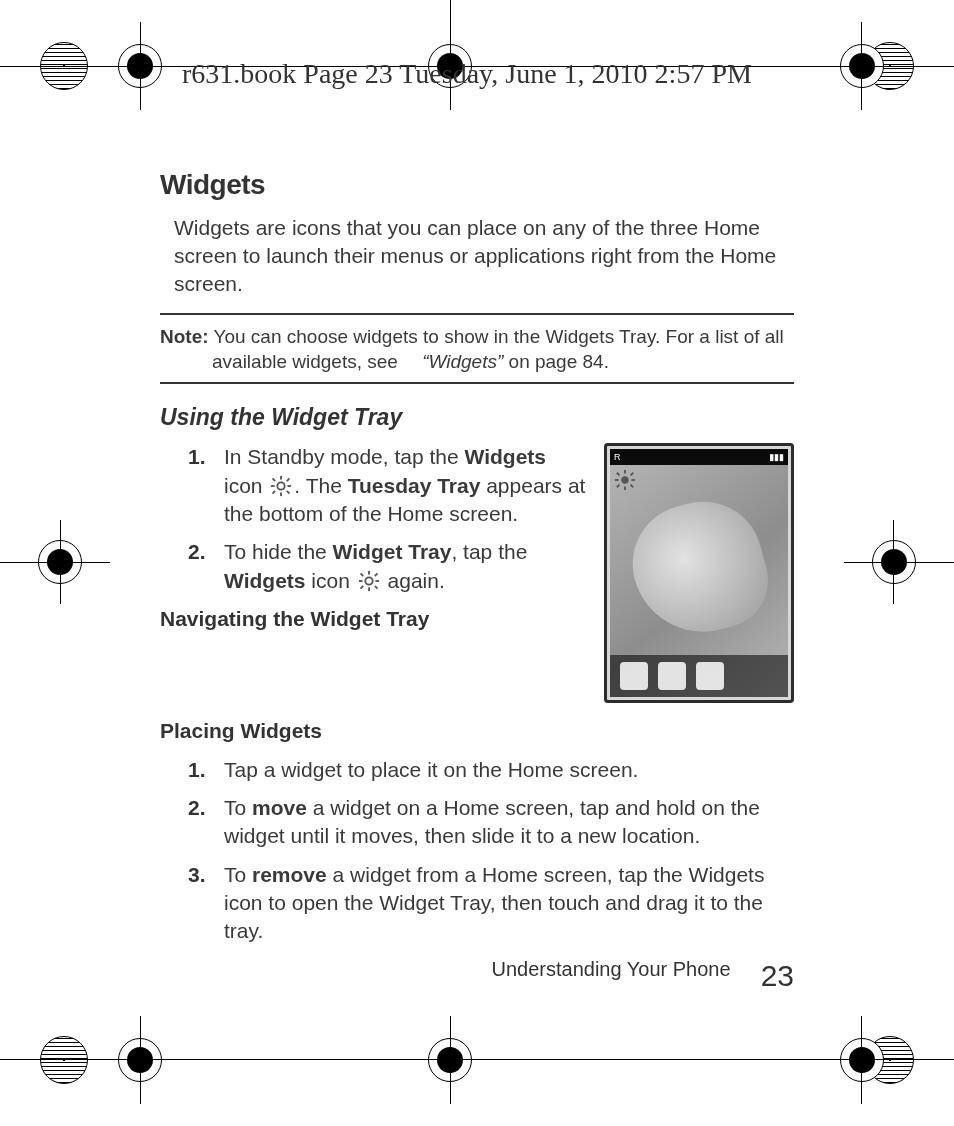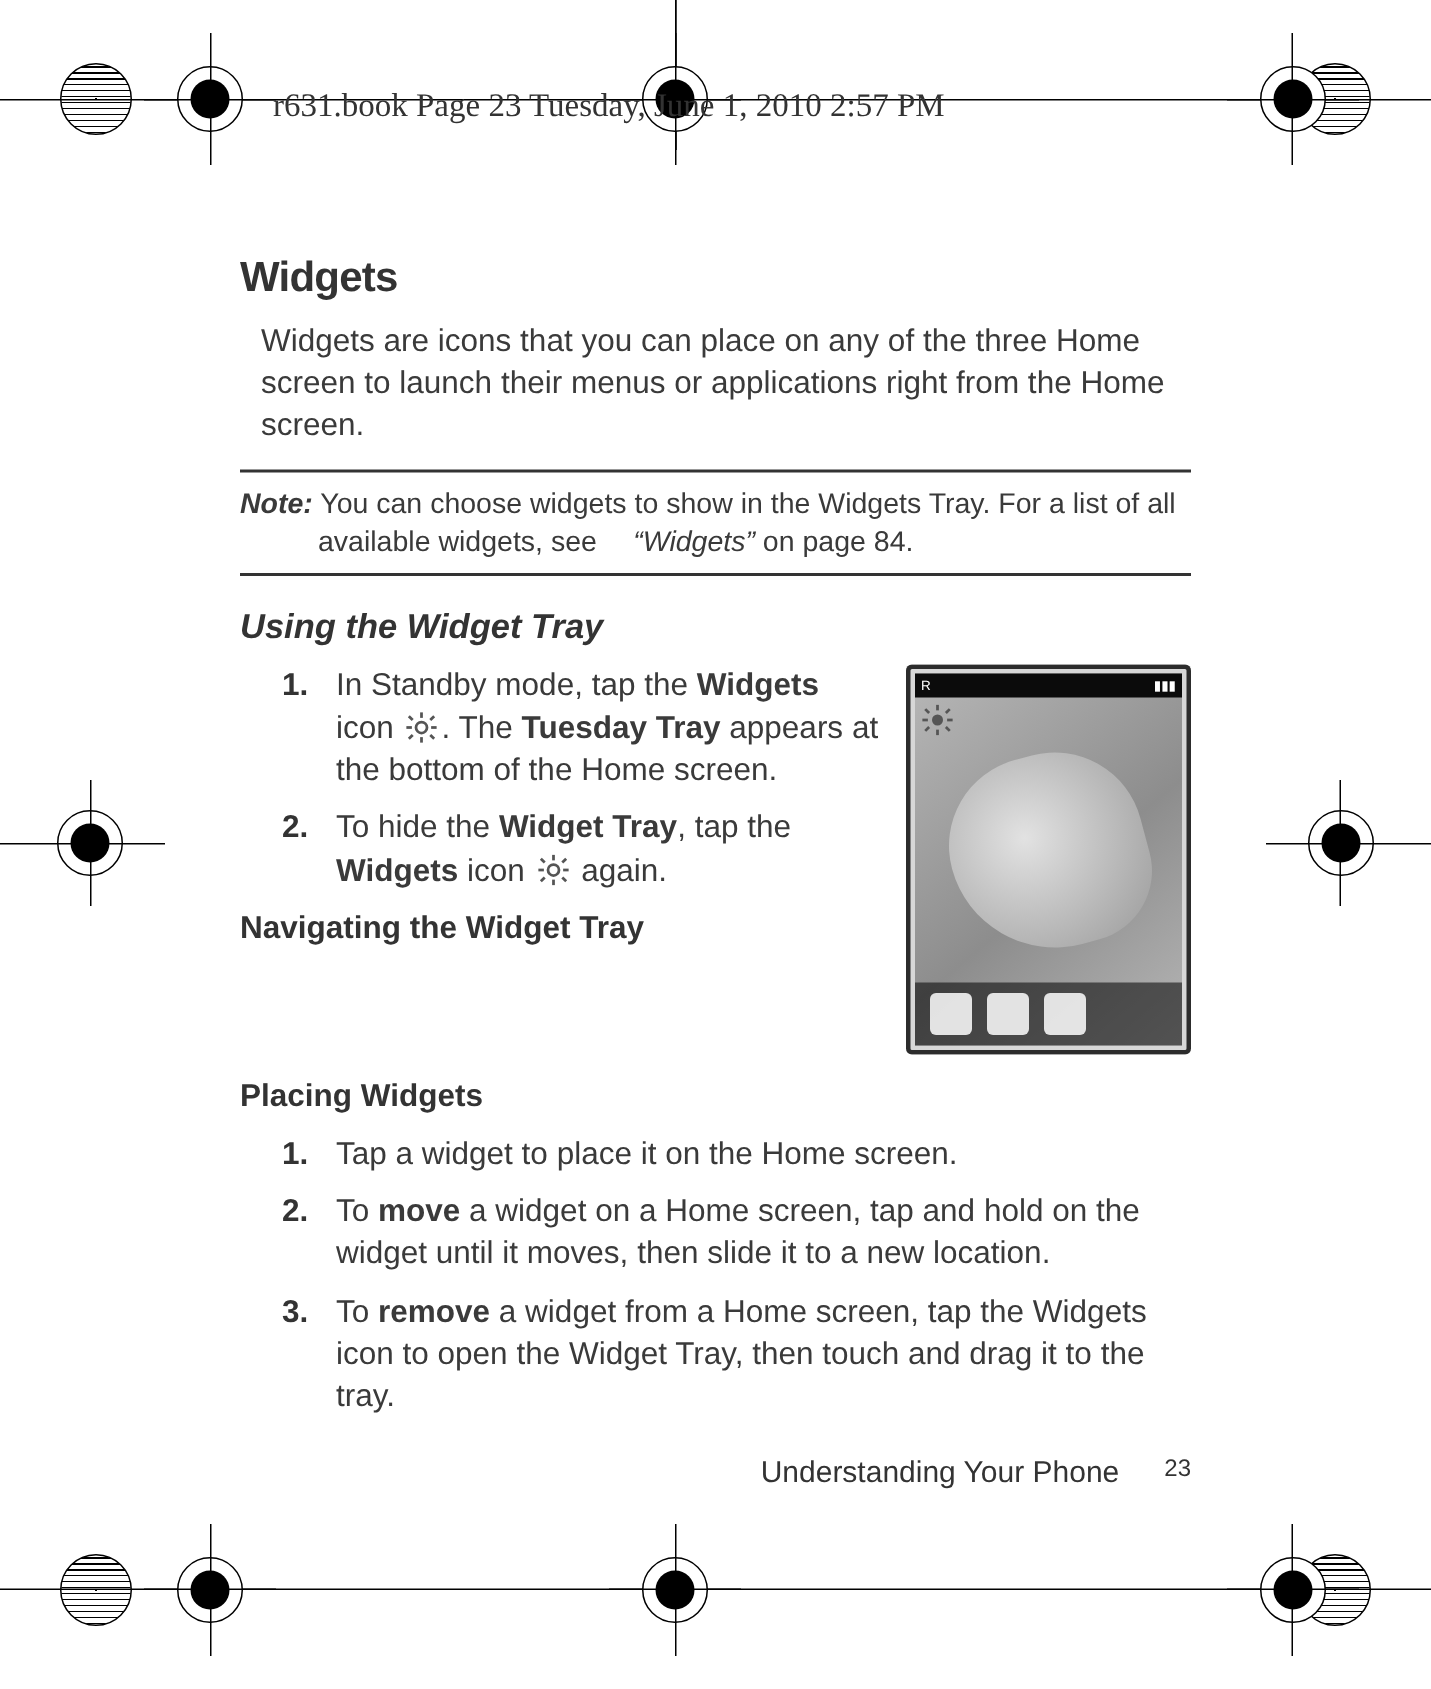--- a/index.html
+++ b/index.html
@@ -29,38 +29,38 @@
     box-sizing:border-box;background:#fff;
   }
   .reg-outer::before{
     content:"";position:absolute;left:50%;top:50%;width:26px;height:26px;
     transform:translate(-50%,-50%);border-radius:50%;background:#000;
   }
   .reg-cross-h{position:absolute;height:1px;background:#000;}
   .reg-cross-v{position:absolute;width:1px;background:#000;}
   
   .book-header{
-    position:absolute;left:182px;top:55px;font-size:22px;color:#333;
+    position:absolute;left:182px;top:55px;font-size:28px;color:#333;
     font-family:"Times New Roman",Times,serif;
   }
   
   .page{
     position:absolute;left:160px;top:160px;right:160px;bottom:160px;
     box-sizing:border-box;
   }
   .condensed{font-family:"Arial Narrow","Helvetica Narrow",Arial,sans-serif;}
   h1.section{
     font-family:"Arial Narrow","Helvetica Narrow",Arial,sans-serif;
     font-weight:900;font-size:28px;color:#333;letter-spacing:-0.5px;margin:6px 0 10px;
   }
   .intro{margin:10px 0 14px 14px;}
   .note-wrap{border-top:2px solid #333;border-bottom:2px solid #333;padding:10px 0 8px;margin:10px 0 18px;}
   .note{font-size:19px;line-height:1.3;margin-left:0;}
   .note-body{display:block;margin-left:52px;text-indent:-52px;}
-  .note strong.lead{font-family:"Arial Narrow","Helvetica Narrow",Arial,sans-serif;font-weight:900;font-style:italic;}
+  .note strong.lead{font-family:"Arial Narrow","Helvetica Narrow",Arial,sans-serif;font-weight:900;}
   .note em.ref{font-style:italic;margin-left:19px;}
   h2.sub{
     font-family:"Arial Narrow","Helvetica Narrow",Arial,sans-serif;
     font-weight:900;font-style:italic;font-size:23px;color:#333;margin:6px 0 10px;
   }
   h3.subsub{
     font-family:"Arial Narrow","Helvetica Narrow",Arial,sans-serif;
     font-weight:900;font-size:21px;color:#333;margin:6px 0 10px;
   }
   ol.steps{list-style:none;padding:0;margin:0 0 8px 28px;}
@@ -99,21 +99,21 @@
     position:absolute;left:30px;top:60px;width:130px;height:130px;border-radius:50% 50% 40% 60%;
     background:radial-gradient(circle at 40% 40%, #e2e2e2, #9a9a9a);
     transform:rotate(-15deg);
   }
   .float-img .top-gear{position:absolute;top:26px;left:10px;width:22px;height:22px;}
   .footer{
     position:absolute;right:0;bottom:-30px;text-align:right;font-size:20px;
     font-family:"Arial Narrow","Helvetica Narrow",Arial,sans-serif;color:#333;
     display:flex;gap:30px;justify-content:flex-end;width:100%;
   }
-  .footer .pnum{font-size:16px;}
+  .footer .pnum{font-size:30px;}
   .txtblock{max-width:395px;}
   .content-after{clear:both;}
 </style>
 </head>
 <body>
 
 <div class="marks">
   <div class="hline" style="top:66px;"></div>
   <div class="hline" style="bottom:66px;"></div>
   <div class="vline" style="left:450px;top:0;height:100px;"></div>

